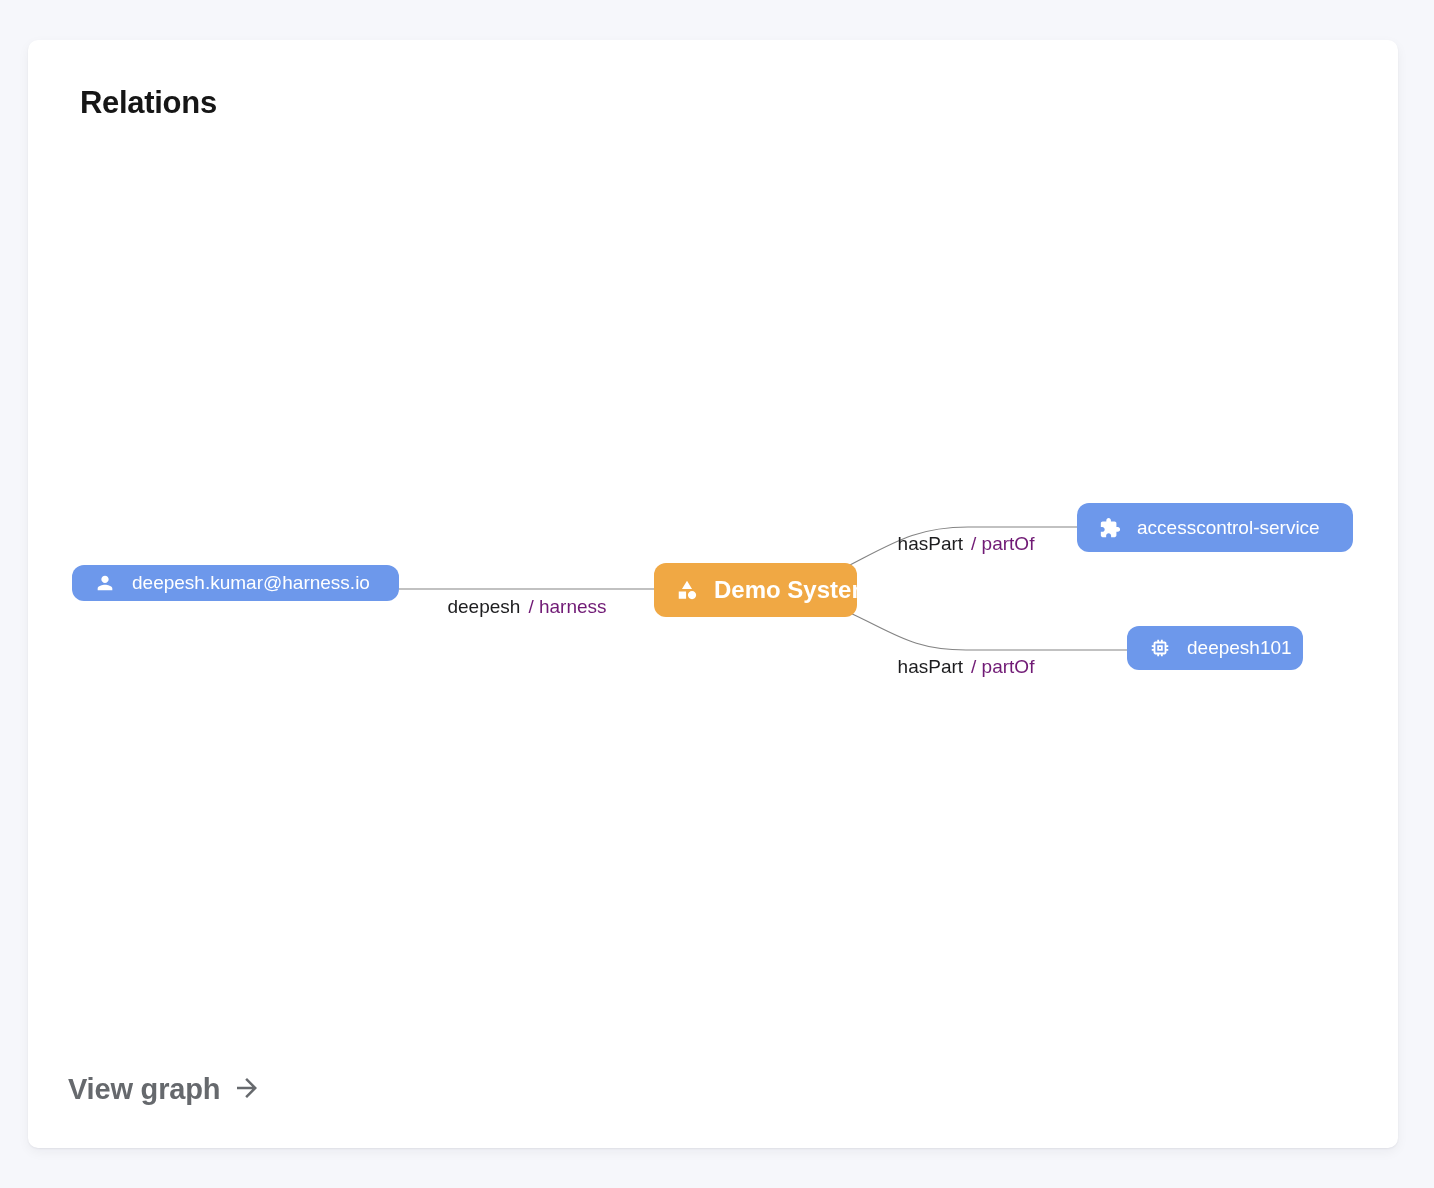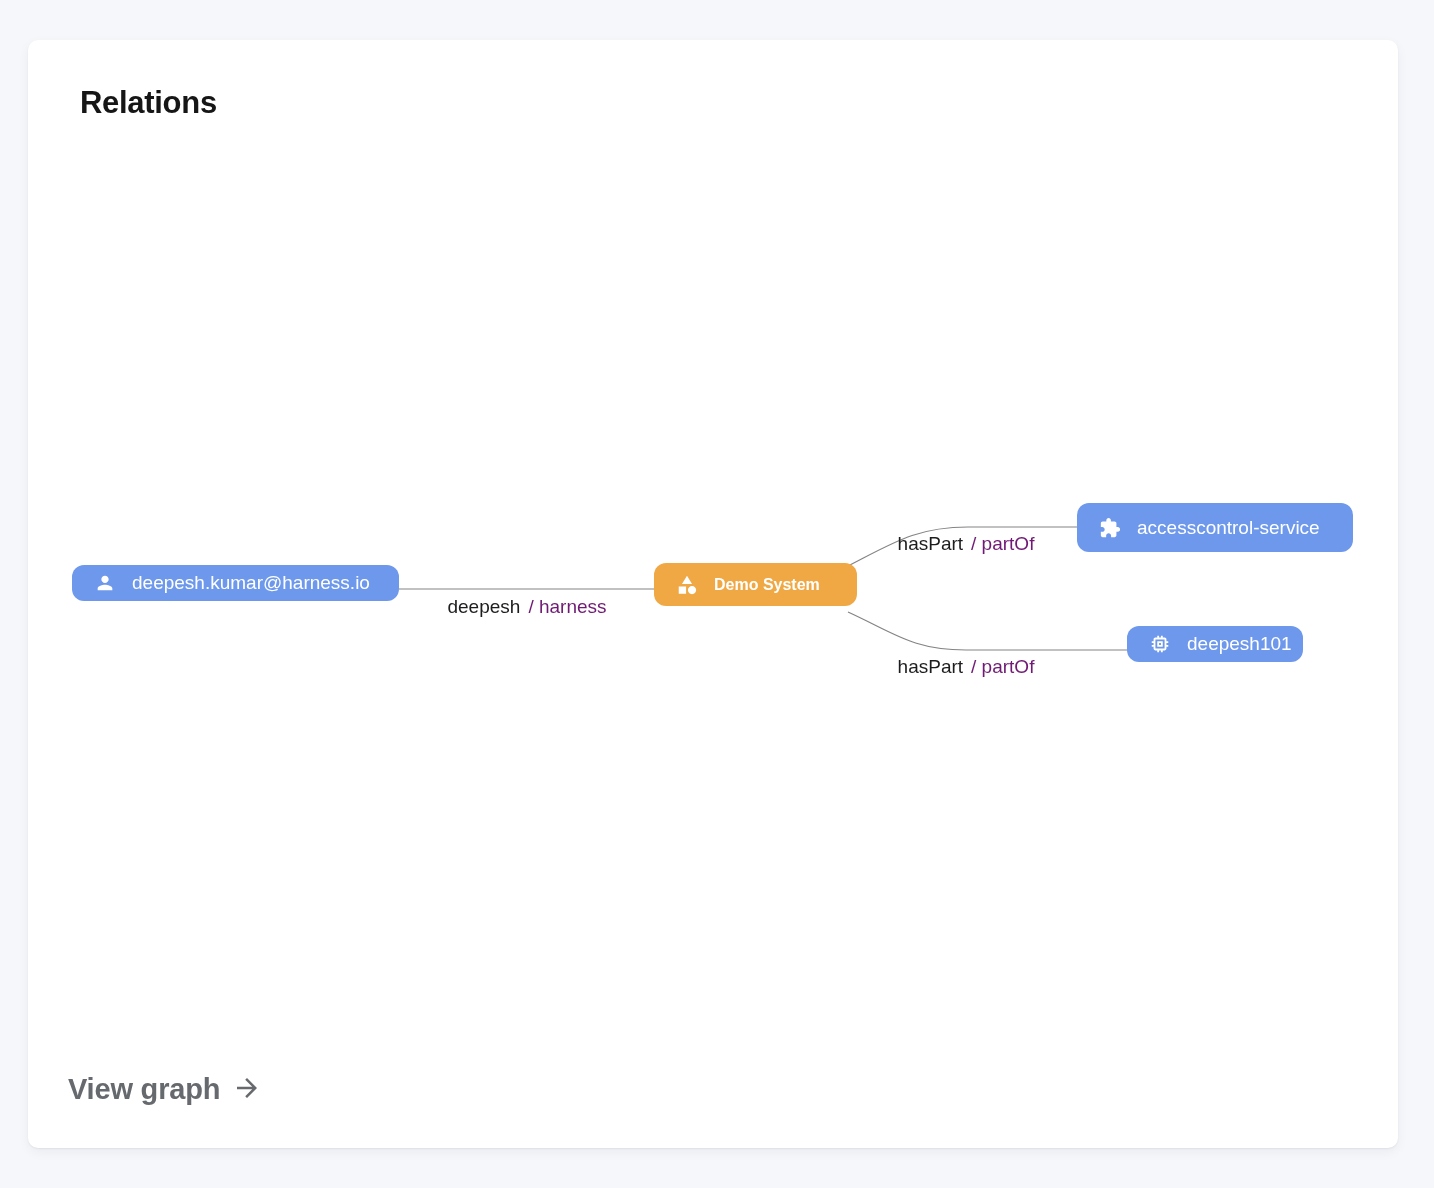--- a/index.html
+++ b/index.html
@@ -66,23 +66,23 @@
   .node-icon {
     display: inline-flex;
     width: 22px;
     height: 22px;
     flex: 0 0 auto;
   }
   .node-icon svg { width: 100%; height: 100%; fill: #ffffff; }
   .node-label { white-space: nowrap; }
 
   .node-user      { left: 44px;  top: 525px; width: 327px; height: 36px; }
-  .node-system    { left: 626px; top: 523px; width: 203px; height: 43px; font-weight: 700; font-size: 16px; }
+  .node-system    { left: 626px; top: 523px; width: 203px; height: 54px; font-weight: 700; font-size: 24px; }
   .node-service   { left: 1049px; top: 463px; width: 276px; height: 49px; }
-  .node-component { left: 1099px; top: 586px; width: 176px; height: 36px; }
+  .node-component { left: 1099px; top: 586px; width: 176px; height: 44px; }
 
   .edge-label {
     position: absolute;
     display: flex;
     gap: 8px;
     transform: translateX(-50%);
     font-size: 19px;
     white-space: nowrap;
   }
   .edge-label .lp { color: #1d1d1f; }

